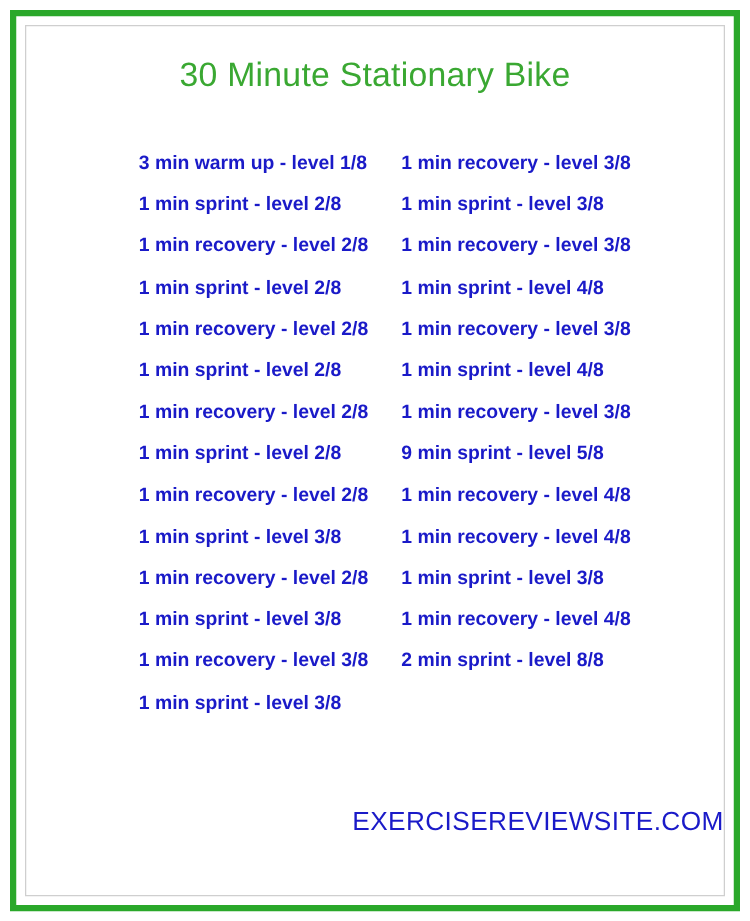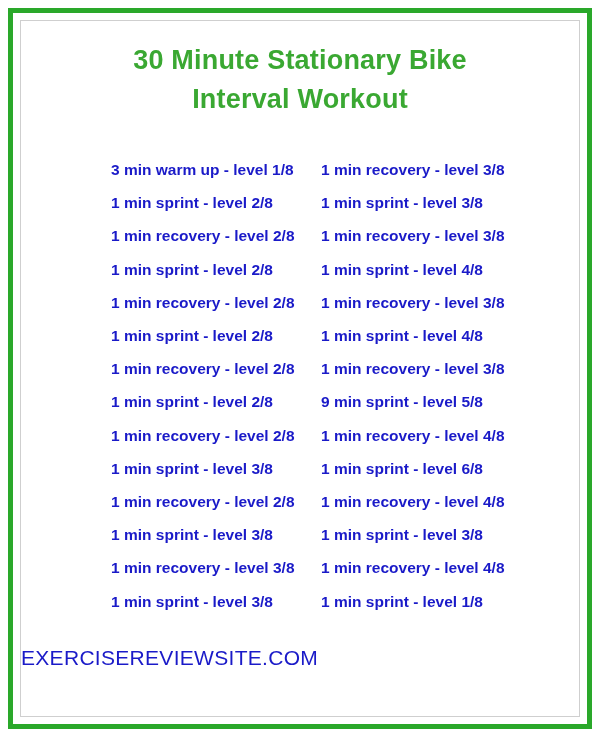--- a/index.html
+++ b/index.html
@@ -50,21 +50,21 @@
     display: flex;
     flex-direction: column;
     align-items: center;
   }
   .title {
     margin-top: 20px;
     text-align: center;
     color: #3aa832;
     font-size: 27px;
     line-height: 39px;
-    font-weight: bold;
+    font-weight: normal;
     letter-spacing: 0.2px;
     width: 480px;
   }
   .title .line {
     display: block;
   }
   .columns {
     margin-top: 34px;
     display: flex;
     flex-direction: row;
@@ -90,39 +90,38 @@
     font-size: 15.5px;
     font-weight: bold;
     line-height: 33.2px;
     white-space: nowrap;
   }
   .footer {
     position: absolute;
     left: 0;
     right: 0;
     bottom: 46px;
-    text-align: left;
+    text-align: right;
     color: #1a1ac8;
     font-size: 21px;
     letter-spacing: 0.3px;
     font-weight: normal;
   }
 </style>
 </head>
 <body>
 
 <div class="poster">
   <div class="outer-border"></div>
   <div class="inner-border"></div>
 
   <div class="content">
 
     <div class="title">
       <span class="line">30 Minute Stationary Bike</span>
-      <span class="line">Interval Workout</span>
     </div>
 
     <div class="columns">
 
       <div class="col col-left">
         <div class="interval">3 min warm up - level 1/8</div>
         <div class="interval">1 min sprint - level 2/8</div>
         <div class="interval">1 min recovery - level 2/8</div>
         <div class="interval">1 min sprint - level 2/8</div>
         <div class="interval">1 min recovery - level 2/8</div>
@@ -140,25 +139,24 @@
       <div class="col col-right">
         <div class="interval">1 min recovery - level 3/8</div>
         <div class="interval">1 min sprint - level 3/8</div>
         <div class="interval">1 min recovery - level 3/8</div>
         <div class="interval">1 min sprint - level 4/8</div>
         <div class="interval">1 min recovery - level 3/8</div>
         <div class="interval">1 min sprint - level 4/8</div>
         <div class="interval">1 min recovery - level 3/8</div>
         <div class="interval">9 min sprint - level 5/8</div>
         <div class="interval">1 min recovery - level 4/8</div>
-        <div class="interval">1 min sprint - level 6/8</div>
         <div class="interval">1 min recovery - level 4/8</div>
         <div class="interval">1 min sprint - level 3/8</div>
         <div class="interval">1 min recovery - level 4/8</div>
-        <div class="interval">1 min sprint - level 1/8</div>
+        <div class="interval">2 min sprint - level 8/8</div>
       </div>
 
     </div>
 
     <div class="footer">EXERCISEREVIEWSITE.COM</div>
 
   </div>
 </div>
 
 </body></html>

